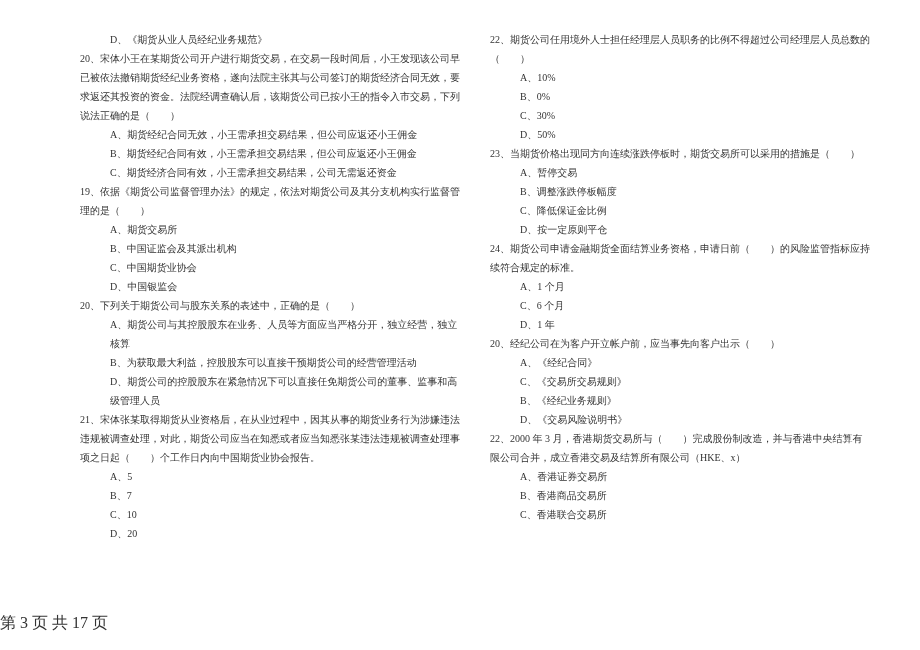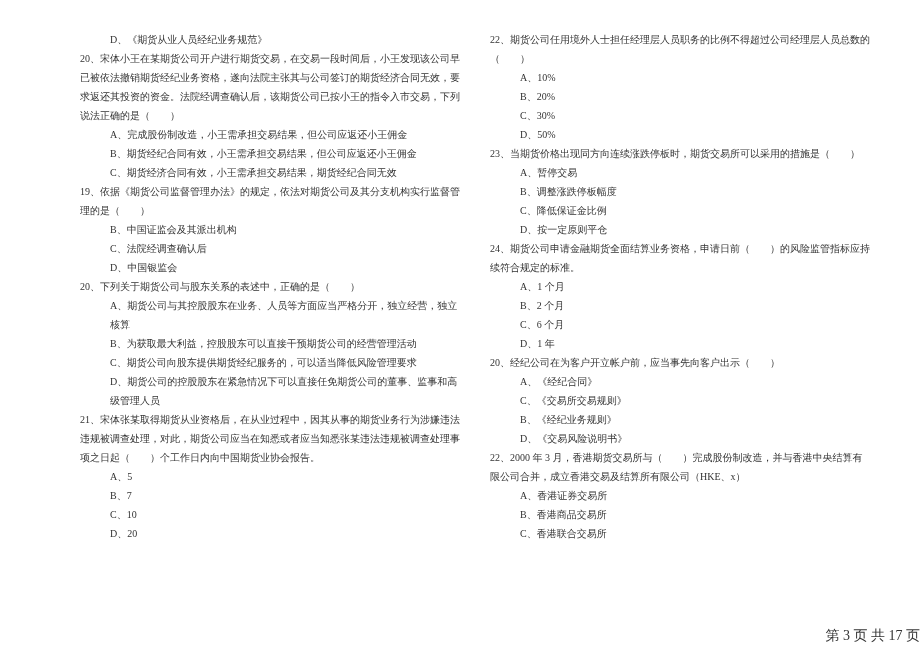--- a/index.html
+++ b/index.html
@@ -18,68 +18,67 @@
       display: flex;
       gap: 30px;
     }
     .col {
       flex: 1;
     }
     .q-stem { }
     .option { padding-left: 30px; }
     .footer {
       position: absolute;
-      bottom: 0;
+      bottom: 12px;
       left: 0;
       right: 0;
-      text-align: right;
-      font-size: 14px;
+      text-align: left;
+      font-size: 16px;
       color: #333;
     }
   </style>
 </head>
 <body>
 
 <div class="columns">
   <div class="col">
     <div class="option">D、《期货从业人员经纪业务规范》</div>
     <div class="q-stem">20、宋体小王在某期货公司开户进行期货交易，在交易一段时间后，小王发现该公司早已被依法撤销期货经纪业务资格，遂向法院主张其与公司签订的期货经济合同无效，要求返还其投资的资金。法院经调查确认后，该期货公司已按小王的指令入市交易，下列说法正确的是（　　）</div>
-    <div class="option">A、完成股份制改造，小王需承担交易结果，但公司应返还小王佣金</div>
+    <div class="option">A、期货经纪合同无效，小王需承担交易结果，但公司应返还小王佣金</div>
     <div class="option">B、期货经纪合同有效，小王需承担交易结果，但公司应返还小王佣金</div>
-    <div class="option">C、期货经济合同有效，小王需承担交易结果，期货经纪合同无效</div>
+    <div class="option">C、期货经济合同有效，小王需承担交易结果，公司无需返还资金</div>
     <div class="q-stem">19、依据《期货公司监督管理办法》的规定，依法对期货公司及其分支机构实行监督管理的是（　　）</div>
+    <div class="option">A、期货交易所</div>
     <div class="option">B、中国证监会及其派出机构</div>
-    <div class="option">C、法院经调查确认后</div>
+    <div class="option">C、中国期货业协会</div>
     <div class="option">D、中国银监会</div>
     <div class="q-stem">20、下列关于期货公司与股东关系的表述中，正确的是（　　）</div>
     <div class="option">A、期货公司与其控股股东在业务、人员等方面应当严格分开，独立经营，独立核算</div>
     <div class="option">B、为获取最大利益，控股股东可以直接干预期货公司的经营管理活动</div>
-    <div class="option">C、期货公司向股东提供期货经纪服务的，可以适当降低风险管理要求</div>
     <div class="option">D、期货公司的控股股东在紧急情况下可以直接任免期货公司的董事、监事和高级管理人员</div>
     <div class="q-stem">21、宋体张某取得期货从业资格后，在从业过程中，因其从事的期货业务行为涉嫌违法违规被调查处理，对此，期货公司应当在知悉或者应当知悉张某违法违规被调查处理事项之日起（　　）个工作日内向中国期货业协会报告。</div>
     <div class="option">A、5</div>
     <div class="option">B、7</div>
     <div class="option">C、10</div>
     <div class="option">D、20</div>
   </div>
 
   <div class="col">
     <div class="q-stem">22、期货公司任用境外人士担任经理层人员职务的比例不得超过公司经理层人员总数的（　　）</div>
     <div class="option">A、10%</div>
-    <div class="option">B、20%</div>
+    <div class="option">B、0%</div>
     <div class="option">C、30%</div>
     <div class="option">D、50%</div>
     <div class="q-stem">23、当期货价格出现同方向连续涨跌停板时，期货交易所可以采用的措施是（　　）</div>
     <div class="option">A、暂停交易</div>
     <div class="option">B、调整涨跌停板幅度</div>
     <div class="option">C、降低保证金比例</div>
     <div class="option">D、按一定原则平仓</div>
     <div class="q-stem">24、期货公司申请金融期货全面结算业务资格，申请日前（　　）的风险监管指标应持续符合规定的标准。</div>
     <div class="option">A、1 个月</div>
-    <div class="option">B、2 个月</div>
     <div class="option">C、6 个月</div>
     <div class="option">D、1 年</div>
     <div class="q-stem">20、经纪公司在为客户开立帐户前，应当事先向客户出示（　　）</div>
     <div class="option">A、《经纪合同》</div>
     <div class="option">C、《交易所交易规则》</div>
     <div class="option">B、《经纪业务规则》</div>
     <div class="option">D、《交易风险说明书》</div>
     <div class="q-stem">22、2000 年 3 月，香港期货交易所与（　　）完成股份制改造，并与香港中央结算有限公司合并，成立香港交易及结算所有限公司（HKE、x）</div>
     <div class="option">A、香港证券交易所</div>
     <div class="option">B、香港商品交易所</div>

